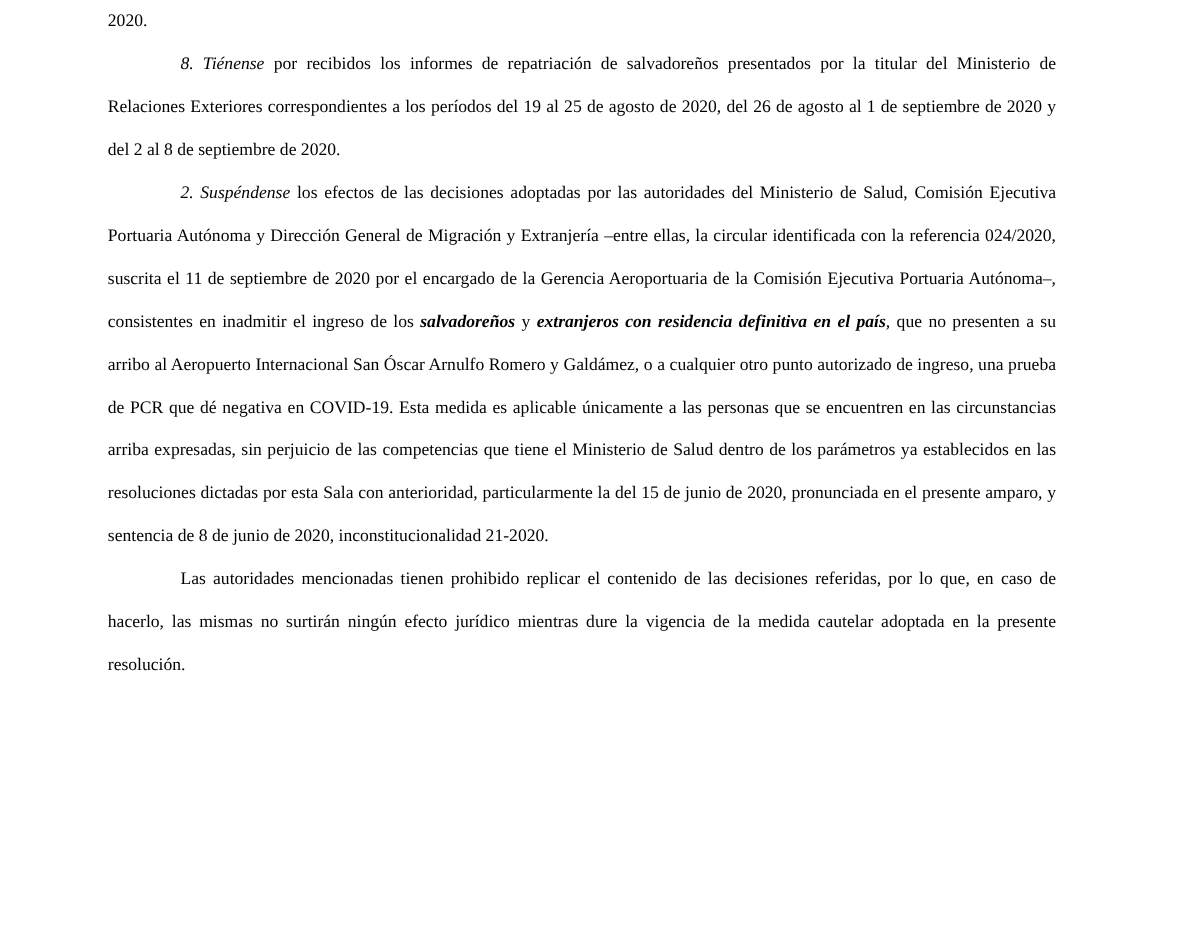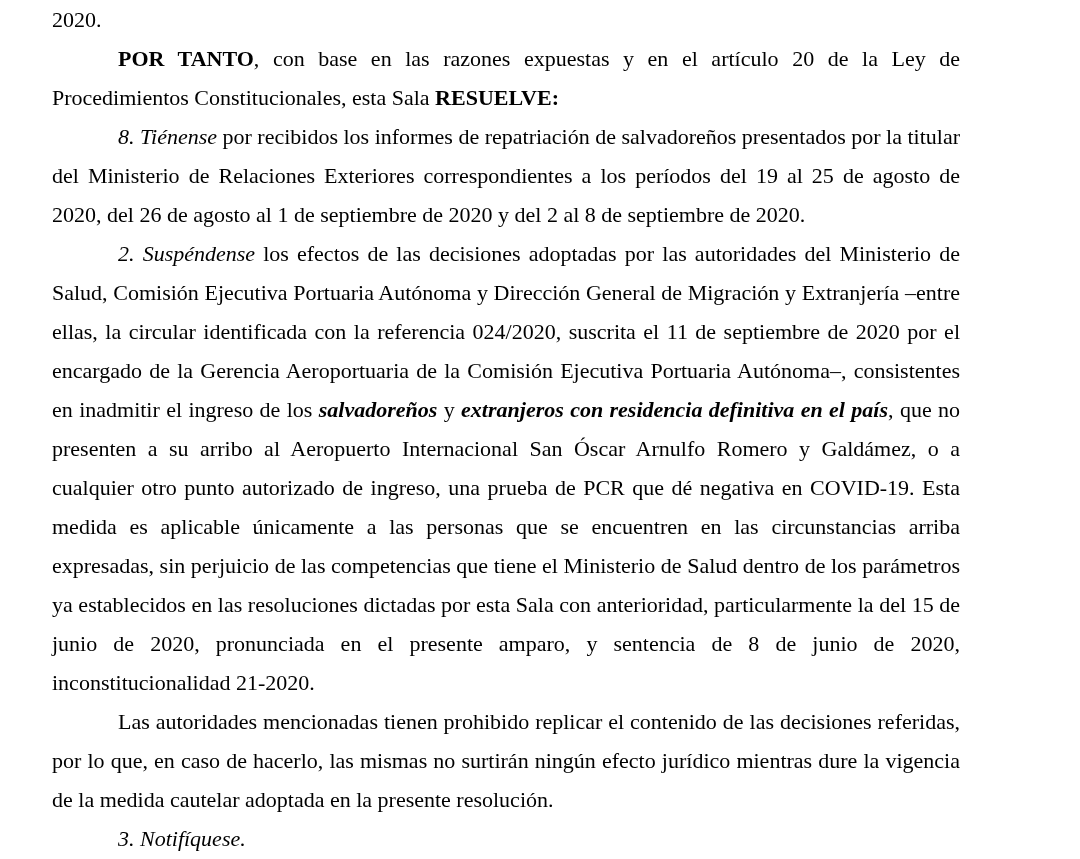--- a/index.html
+++ b/index.html
@@ -8,46 +8,44 @@
     background: #ffffff;
   }
   .page {
     position: relative;
     box-sizing: border-box;
     width: 1080px;
     height: 859px;
     background: #ffffff;
     color: #000000;
     font-family: "Liberation Serif", "DejaVu Serif", serif;
-    font-size: 22px;
+    font-size: 16px;
     line-height: 39px;
-    padding: 0 120px 0 52px;
+    padding: 0 120px 0 98px;
     overflow: hidden;
   }
   .para {
     margin: 0;
     text-align: justify;
   }
   .para.indent {
     text-indent: 66px;
   }
   .run-b  { font-weight: bold; }
   .run-i  { font-style: italic; }
   .run-bi { font-weight: bold; font-style: italic; }
 </style>
 </head>
 <body>
 
 <div class="page">
 
   <p class="para"><span>2020.</span></p>
 
-  <p class="para indent"><span class="run-b">POR TANTO</span><span>, con base en las razones expuestas y en el artículo 20 de la Ley de Procedimientos Constitucionales, esta Sala </span><span class="run-b">RESUELVE:</span></p>
 
   <p class="para indent"><span class="run-i">8. Tiénense</span><span> por recibidos los informes de repatriación de salvadoreños presentados por la titular del Ministerio de Relaciones Exteriores correspondientes a los períodos del 19 al 25 de agosto de 2020, del 26 de agosto al 1 de septiembre de 2020 y del 2 al 8 de septiembre de 2020.</span></p>
 
   <p class="para indent"><span class="run-i">2. Suspéndense</span><span> los efectos de las decisiones adoptadas por las autoridades del Ministerio de Salud, Comisión Ejecutiva Portuaria Autónoma y Dirección General de Migración y Extranjería –entre ellas, la circular identificada con la referencia 024/2020, suscrita el 11 de septiembre de 2020 por el encargado de la Gerencia Aeroportuaria de la Comisión Ejecutiva Portuaria Autónoma–, consistentes en inadmitir el ingreso de los </span><span class="run-bi">salvadoreños</span><span> y </span><span class="run-bi">extranjeros con residencia definitiva en el país</span><span>, que no presenten a su arribo al Aeropuerto Internacional San Óscar Arnulfo Romero y Galdámez, o a cualquier otro punto autorizado de ingreso, una prueba de PCR que dé negativa en COVID-19. Esta medida es aplicable únicamente a las personas que se encuentren en las circunstancias arriba expresadas, sin perjuicio de las competencias que tiene el Ministerio de Salud dentro de los parámetros ya establecidos en las resoluciones dictadas por esta Sala con anterioridad, particularmente la del 15 de junio de 2020, pronunciada en el presente amparo, y sentencia de 8 de junio de 2020, inconstitucionalidad 21-2020.</span></p>
 
   <p class="para indent"><span>Las autoridades mencionadas tienen prohibido replicar el contenido de las decisiones referidas, por lo que, en caso de hacerlo, las mismas no surtirán ningún efecto jurídico mientras dure la vigencia de la medida cautelar adoptada en la presente resolución.</span></p>
 
-  <p class="para indent"><span class="run-i">3. Notifíquese.</span></p>
 
 </div>
 
 </body></html>

